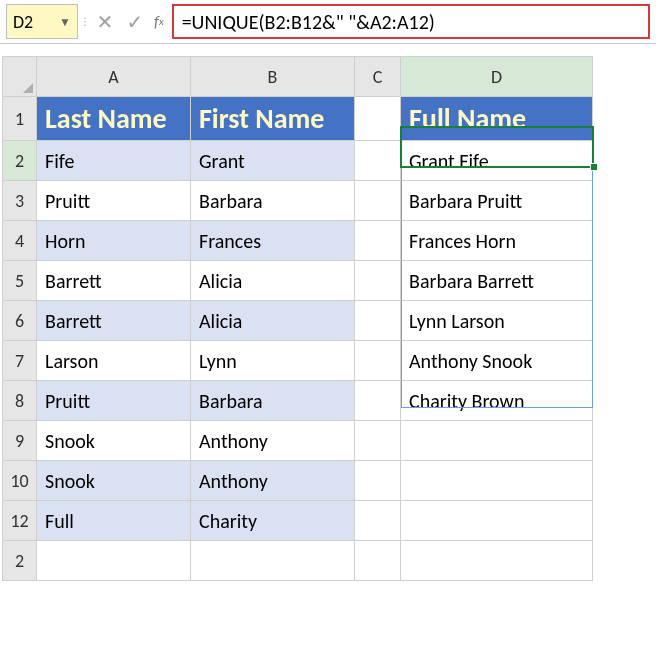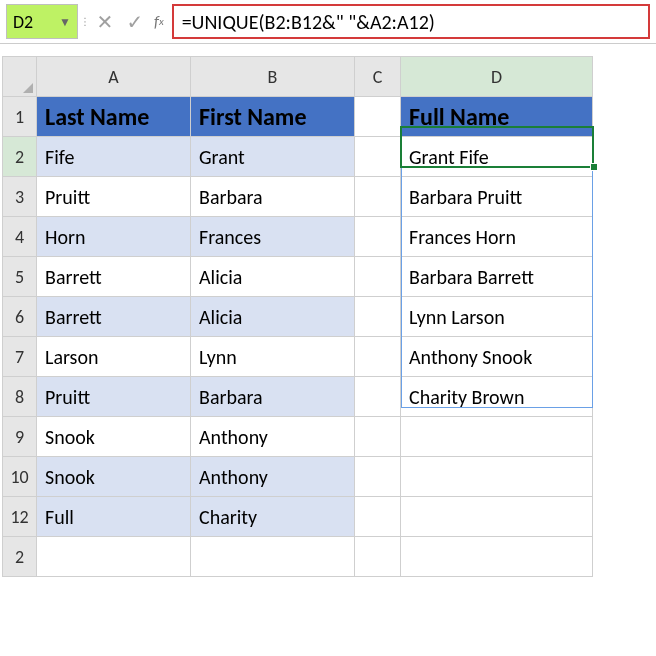--- a/index.html
+++ b/index.html
@@ -15,21 +15,21 @@
     display: flex;
     align-items: stretch;
     height: 44px;
     border-bottom: 1px solid #ccc;
     padding: 4px 6px 4px 6px;
     gap: 4px;
   }
   .name-box {
     display: flex;
     align-items: center;
-    background: #bef264;
+    background: #fef9c3;
     border: 1px solid #bfbfbf;
     width: 72px;
     padding: 5px 6px;
     font-size: 18px;
     justify-content: space-between;
   }
   .name-box span.dd { font-size: 12px; color: #666; }
   .fb-sep {
     width: 6px;
     display: flex;
@@ -101,24 +101,24 @@
     width: 0; height: 0;
     border-left: 10px solid transparent;
     border-bottom: 10px solid #b0b0b0;
   }
   .rowh { text-align: center; background: #e6e6e6; color:#333; font-size: 18px; }
   .colh-active { background: #d6e8d6; }
   .rowh-active { background: #d6e8d6; }
   .cell { padding: 4px 8px; font-size: 20px; margin-left: 8px; }
   .hdr {
     background: #4472c4;
-    color: #000000;
+    color: #fef9c3;
     font-weight: bold;
     padding: 4px 8px;
-    font-size: 24px;
+    font-size: 28px;
   }
   .band { background: #d9e1f2; padding: 4px 8px; }
   .colA { width: 154px; }
   .colB { width: 164px; }
   .colC { width: 46px; }
   .colD { width: 192px; }
 
   .active-cell {
     position: absolute;
     border: 2px solid #1a7f37;

